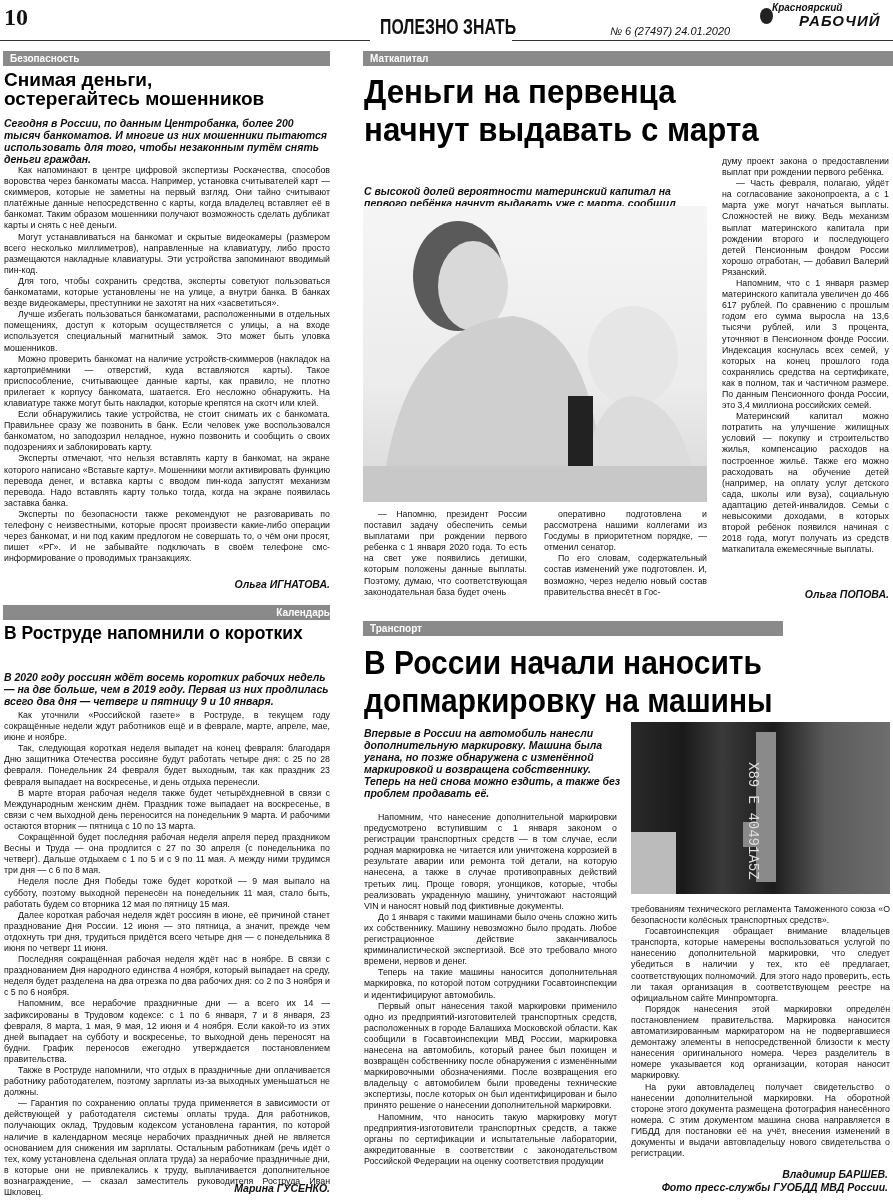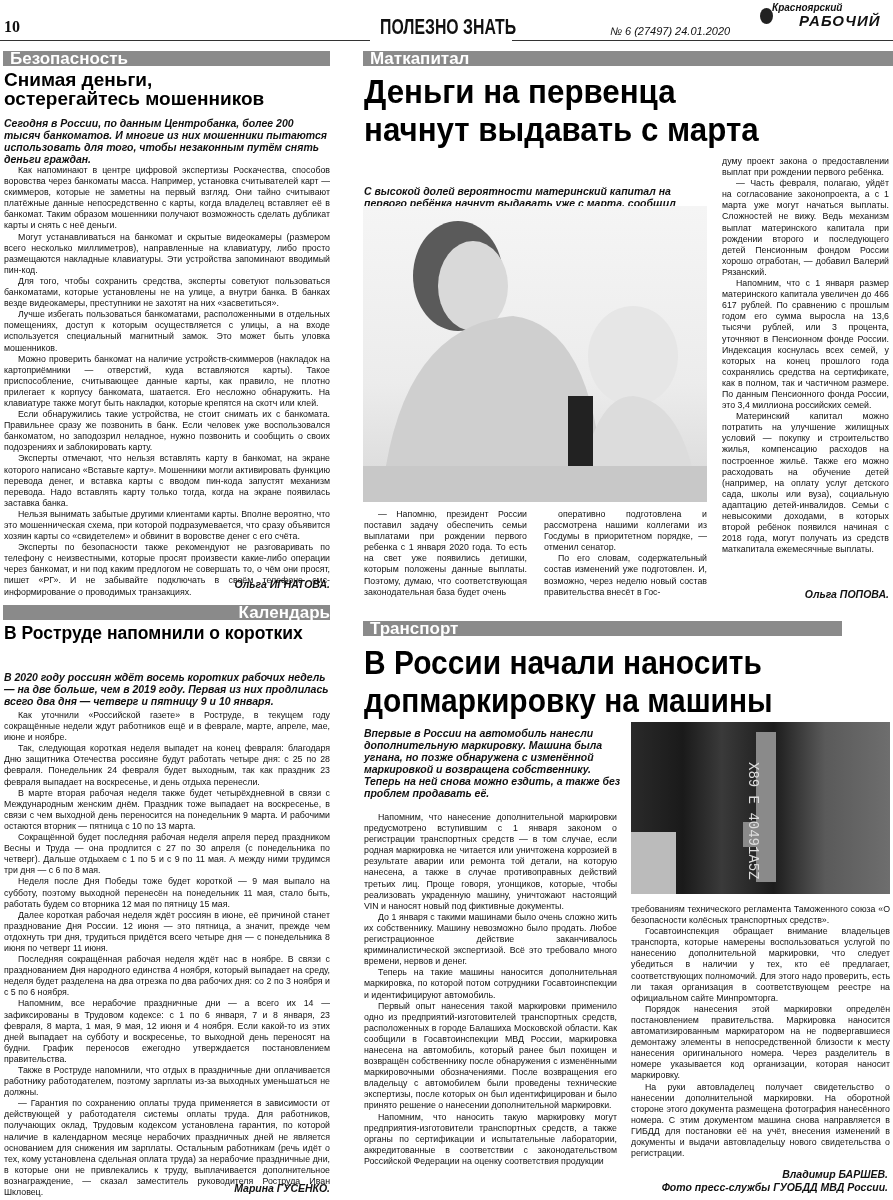--- a/index.html
+++ b/index.html
@@ -1,29 +1,29 @@
 <!DOCTYPE html>
 <html><head>
 <meta charset="utf-8">
 <style>
   * { box-sizing: border-box; margin: 0; padding: 0; }
   html, body { width: 893px; height: 1200px; background: #fff; overflow: hidden; }
   body { font-family: "Liberation Sans", sans-serif; color: #111; position: relative; }
 
   .masthead { position: absolute; left: 0; top: 0; width: 893px; height: 46px; }
-  .page-num { position: absolute; left: 4px; top: 18px; font-family: "Liberation Serif", serif; font-weight: bold; font-size: 16px; }
+  .page-num { position: absolute; left: 4px; top: 4px; font-family: "Liberation Serif", serif; font-weight: bold; font-size: 24px; }
   .rubric { position: absolute; left: 380px; top: 14px; font-family: "Liberation Sans", sans-serif; font-weight: bold; font-size: 22px; letter-spacing: 0px; transform: scaleX(0.72); transform-origin: left; }
   .issue { position: absolute; left: 610px; top: 25px; font-size: 11px; font-style: italic; text-align: right; }
   .logo { position: absolute; left: 772px; top: 3px; font-weight: bold; font-style: italic; line-height: 1; }
   .logo .l1 { font-size: 10px; display:block; }
   .logo .l2 { font-size: 15px; display:block; letter-spacing: 1px; padding-left: 27px; }
   .logo-mark { position: absolute; left: 760px; top: 8px; width: 13px; height: 16px; border-radius: 50%; background: #222; }
   .rule { position: absolute; top: 40px; height: 1px; background: #333; }
 
-  .sect { position: absolute; background: #8a8a8a; color: #fff; font-weight: bold; font-size: 17px; padding: 1px 0 0 7px; height: 15px; line-height: 14px; }
+  .sect { position: absolute; background: #8a8a8a; color: #fff; font-weight: bold; font-size: 10px; padding: 1px 0 0 7px; height: 15px; line-height: 14px; }
   .headline { position: absolute; font-weight: bold; color: #000; line-height: 1.0; transform-origin: left top; }
   .lead { position: absolute; font-weight: bold; font-style: italic; font-size: 10.5px; line-height: 12px; }
   .body { position: absolute; font-size: 8.8px; line-height: 11.1px; text-align: justify; }
   .body p { text-indent: 14px; }
   .sign { position: absolute; font-weight: bold; font-style: italic; font-size: 10.5px; text-align: right; }
 
   .photo { position: absolute; overflow: hidden; }
   .photo-family { background: linear-gradient(180deg,#f5f5f5 0%,#ececec 60%,#d8d8d8 100%); }
   .photo-vin { background: linear-gradient(90deg,#2a2a2a 0%,#1a1a1a 20%,#3a3a3a 35%,#1c1c1c 55%,#5a5a5a 75%,#6e6e6e 100%); }
 </style>
@@ -51,21 +51,20 @@
   </div>
   <div class="lead" style="left:4px;top:117px;width:326px;">Сегодня в России, по данным Центробанка, более 200 тысяч банкоматов. И многие из них мошенники пытаются использовать для того, чтобы незаконным путём снять деньги граждан.</div>
   <div class="body" style="left:4px;top:165px;width:326px;">
     <p>Как напоминают в центре цифровой экспертизы Роскачества, способов воровства через банкоматы масса. Например, установка считывателей карт — скиммеров, которые не заметны на первый взгляд. Они тайно считывают платёжные данные непосредственно с карты, когда владелец вставляет её в банкомат. Таким образом мошенники получают возможность сделать дубликат карты и снять с неё деньги.</p>
     <p>Могут устанавливаться на банкомат и скрытые видеокамеры (размером всего несколько миллиметров), направленные на клавиатуру, либо просто размещаются накладные клавиатуры. Эти устройства запоминают вводимый пин-код.</p>
     <p>Для того, чтобы сохранить средства, эксперты советуют пользоваться банкоматами, которые установлены не на улице, а внутри банка. В банках везде видеокамеры, преступники не захотят на них «засветиться».</p>
     <p>Лучше избегать пользоваться банкоматами, расположенными в отдельных помещениях, доступ к которым осуществляется с улицы, а на входе используется специальный магнитный замок. Это может быть уловка мошенников.</p>
     <p>Можно проверить банкомат на наличие устройств-скиммеров (накладок на картоприёмники — отверстий, куда вставляются карты). Такое приспособление, считывающее данные карты, как правило, не плотно прилегает к корпусу банкомата, шатается. Его несложно обнаружить. На клавиатуре также могут быть накладки, которые крепятся на скотч или клей.</p>
     <p>Если обнаружились такие устройства, не стоит снимать их с банкомата. Правильнее сразу же позвонить в банк. Если человек уже воспользовался банкоматом, но заподозрил неладное, нужно позвонить и сообщить о своих подозрениях и заблокировать карту.</p>
     <p>Эксперты отмечают, что нельзя вставлять карту в банкомат, на экране которого написано «Вставьте карту». Мошенники могли активировать функцию перевода денег, и вставка карты с вводом пин-кода запустят механизм перевода. Надо вставлять карту только тогда, когда на экране появилась заставка банка.</p>
-    <p>Нельзя вынимать забытые другими клиентами карты. Вполне вероятно, что это мошенническая схема, при которой подразумевается, что сразу объявится хозяин карты со «свидетелем» и обвинит в воровстве денег с его счёта.</p>
     <p>Эксперты по безопасности также рекомендуют не разговаривать по телефону с неизвестными, которые просят произвести какие-либо операции через банкомат, и ни под каким предлогом не совершать то, о чём они просят, пишет «РГ». И не забывайте подключать в своём телефоне смс-информирование о проводимых транзакциях.</p>
   </div>
   <div class="sign" style="left:4px;top:578px;width:326px;">Ольга ИГНАТОВА.</div>
 </div>
 
 <div>
   <div class="sect" style="left:3px;top:605px;width:327px;text-align:right;">Календарь</div>
   <div class="headline" style="left:4px;top:625px;font-size:17.5px;">
     <div>В Роструде напомнили о коротких</div>
   </div>
@@ -113,21 +112,21 @@
   <div class="body" style="left:722px;top:156px;width:167px;">
     <p style="text-indent:0">думу проект закона о предоставлении выплат при рождении первого ребёнка.</p>
     <p>— Часть февраля, полагаю, уйдёт на согласование законопроекта, а с 1 марта уже могут начаться выплаты. Сложностей не вижу. Ведь механизм выплат материнского капитала при рождении второго и последующего детей Пенсионным фондом России хорошо отработан, — добавил Валерий Рязанский.</p>
     <p>Напомним, что с 1 января размер материнского капитала увеличен до 466 617 рублей. По сравнению с прошлым годом его сумма выросла на 13,6 тысячи рублей, или 3 процента, уточняют в Пенсионном фонде России. Индексация коснулась всех семей, у которых на конец прошлого года сохранялись средства на сертификате, как в полном, так и частичном размере. По данным Пенсионного фонда России, это 3,4 миллиона российских семей.</p>
     <p>Материнский капитал можно потратить на улучшение жилищных условий — покупку и строительство жилья, компенсацию расходов на построенное жильё. Также его можно расходовать на обучение детей (например, на оплату услуг детского сада, школы или вуза), социальную адаптацию детей-инвалидов. Семьи с невысокими доходами, в которых второй ребёнок появился начиная с 2018 года, могут получать из средств маткапитала ежемесячные выплаты.</p>
   </div>
   <div class="sign" style="left:722px;top:588px;width:167px;">Ольга ПОПОВА.</div>
 </div>
 
 <div>
-  <div class="sect" style="left:363px;top:621px;width:479px;">Транспорт</div>
+  <div class="sect" style="left:363px;top:621px;width:420px;">Транспорт</div>
   <div class="headline" style="left:364px;top:643px;font-size:34px;transform:scaleX(0.88);line-height:38px;">
     <div>В России начали наносить</div>
     <div>допмаркировку на машины</div>
   </div>
   <div class="lead" style="left:364px;top:727px;width:265px;">Впервые в России на автомобиль нанесли дополнительную маркировку. Машина была угнана, но позже обнаружена с изменённой маркировкой и возвращена собственнику. Теперь на ней снова можно ездить, а также без проблем продавать её.</div>
   <div class="photo photo-vin" style="left:631px;top:722px;width:259px;height:172px;" title="Дополнительная маркировка на кузове">
     <svg width="259" height="172" viewBox="0 0 259 172">
       <rect x="0" y="110" width="45" height="62" fill="#bbb"></rect>
       <rect x="125" y="10" width="20" height="150" fill="#8a8a8a"></rect>
       <rect x="112" y="100" width="14" height="25" fill="#8a8a8a"></rect>

